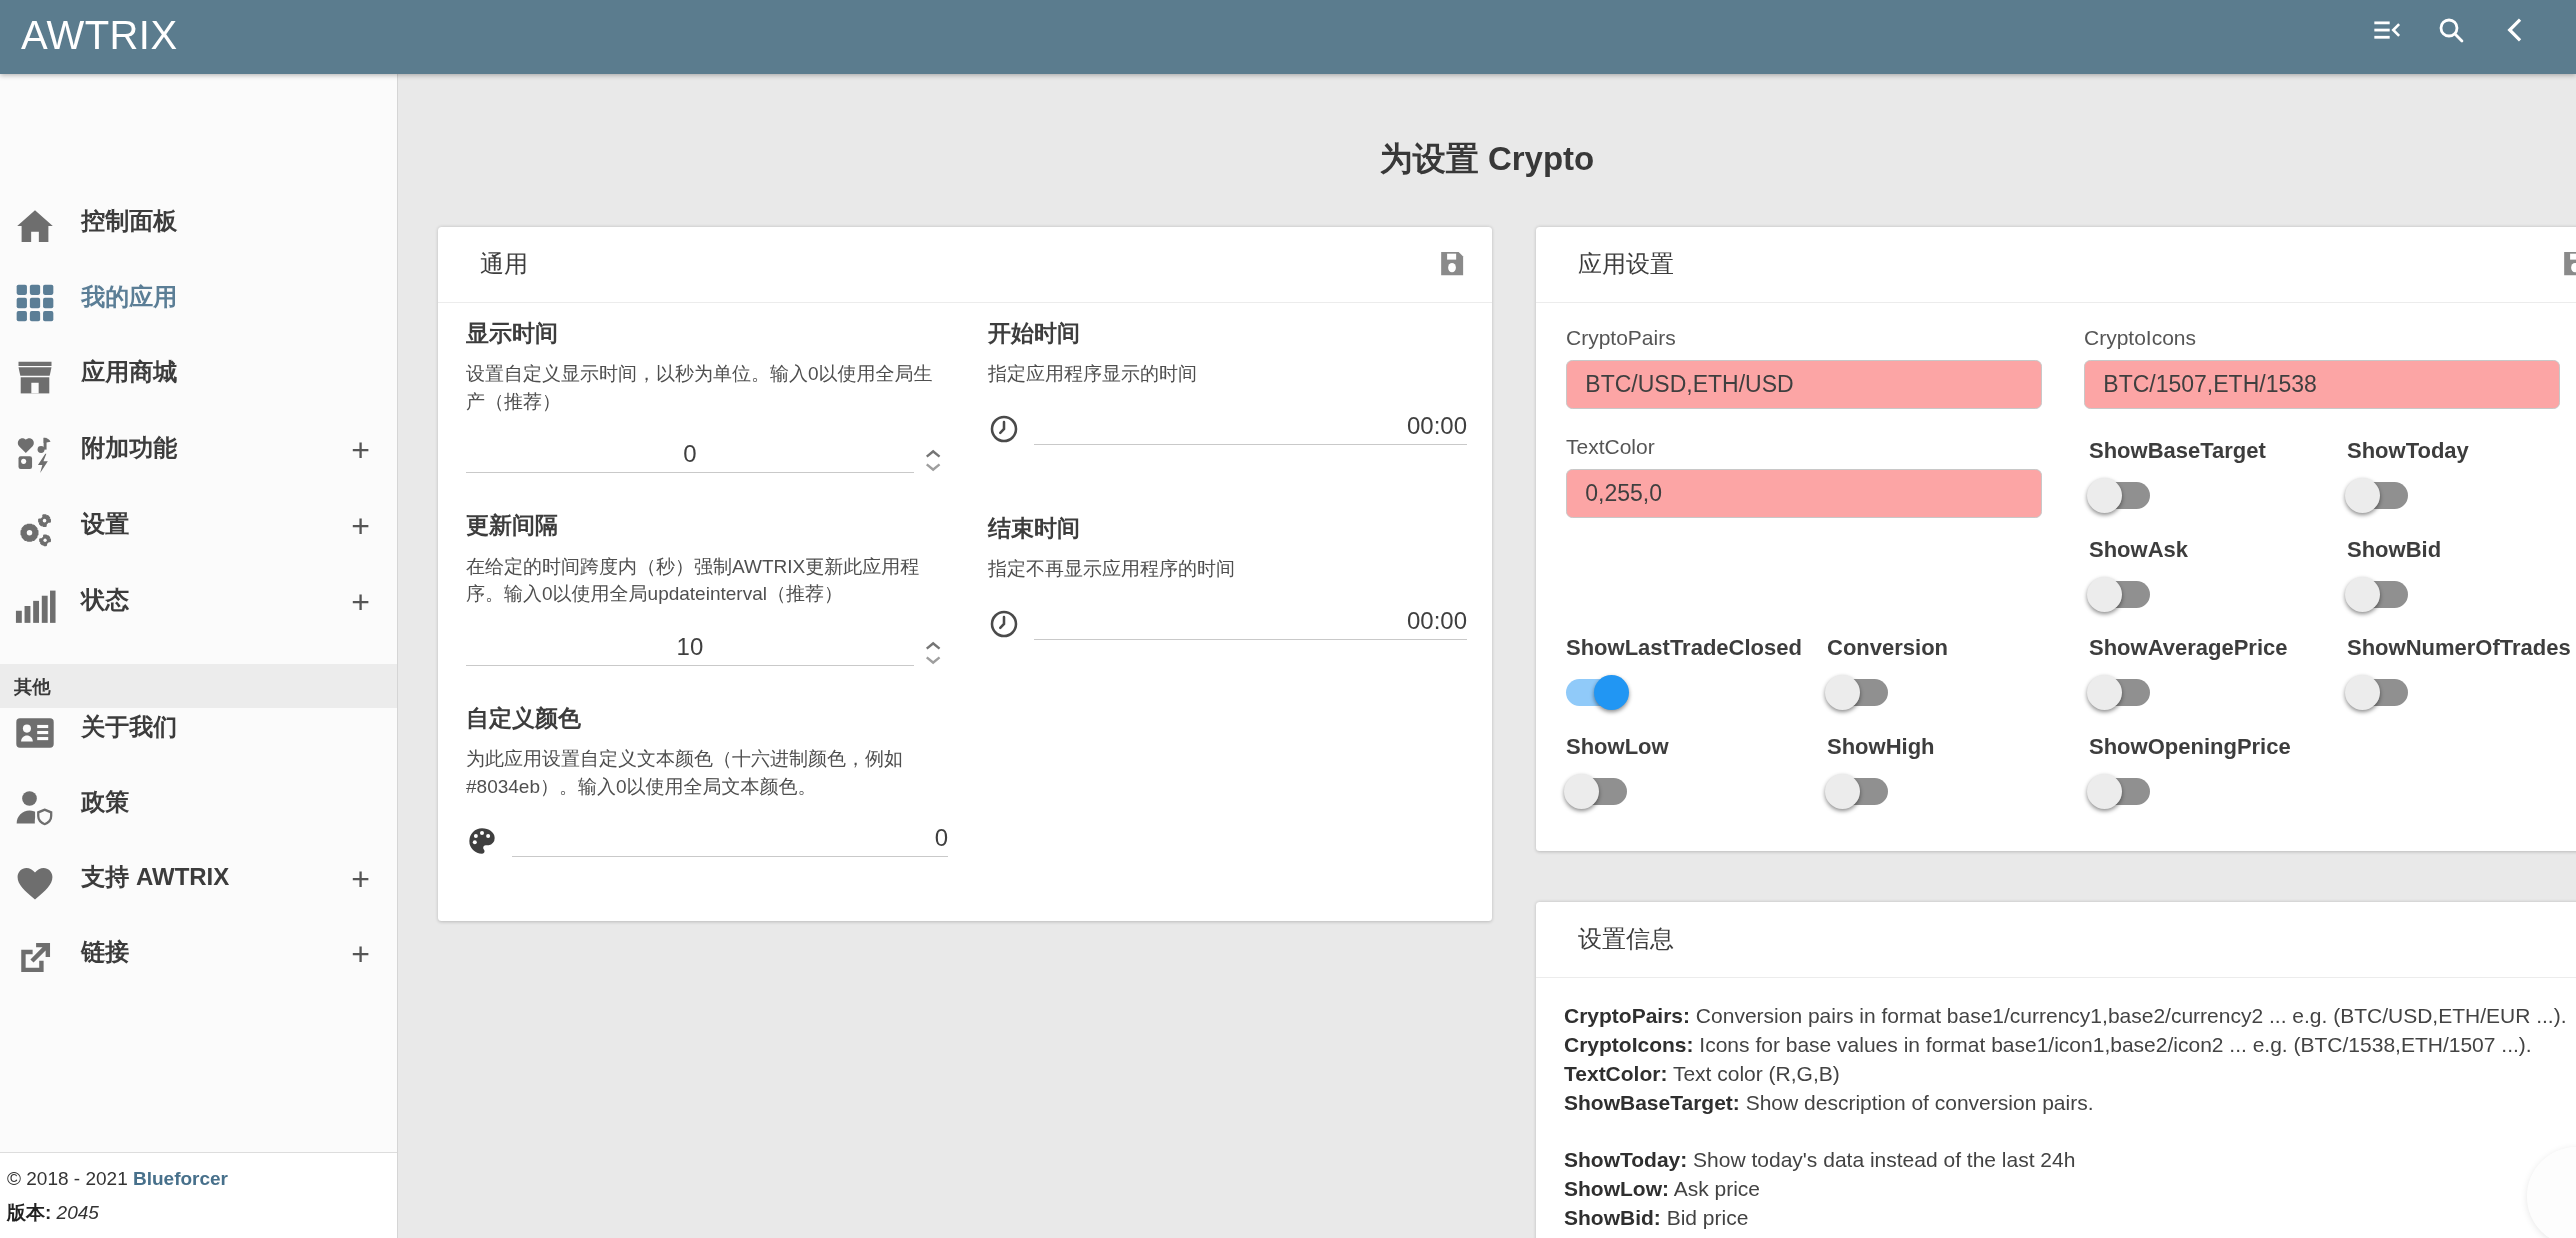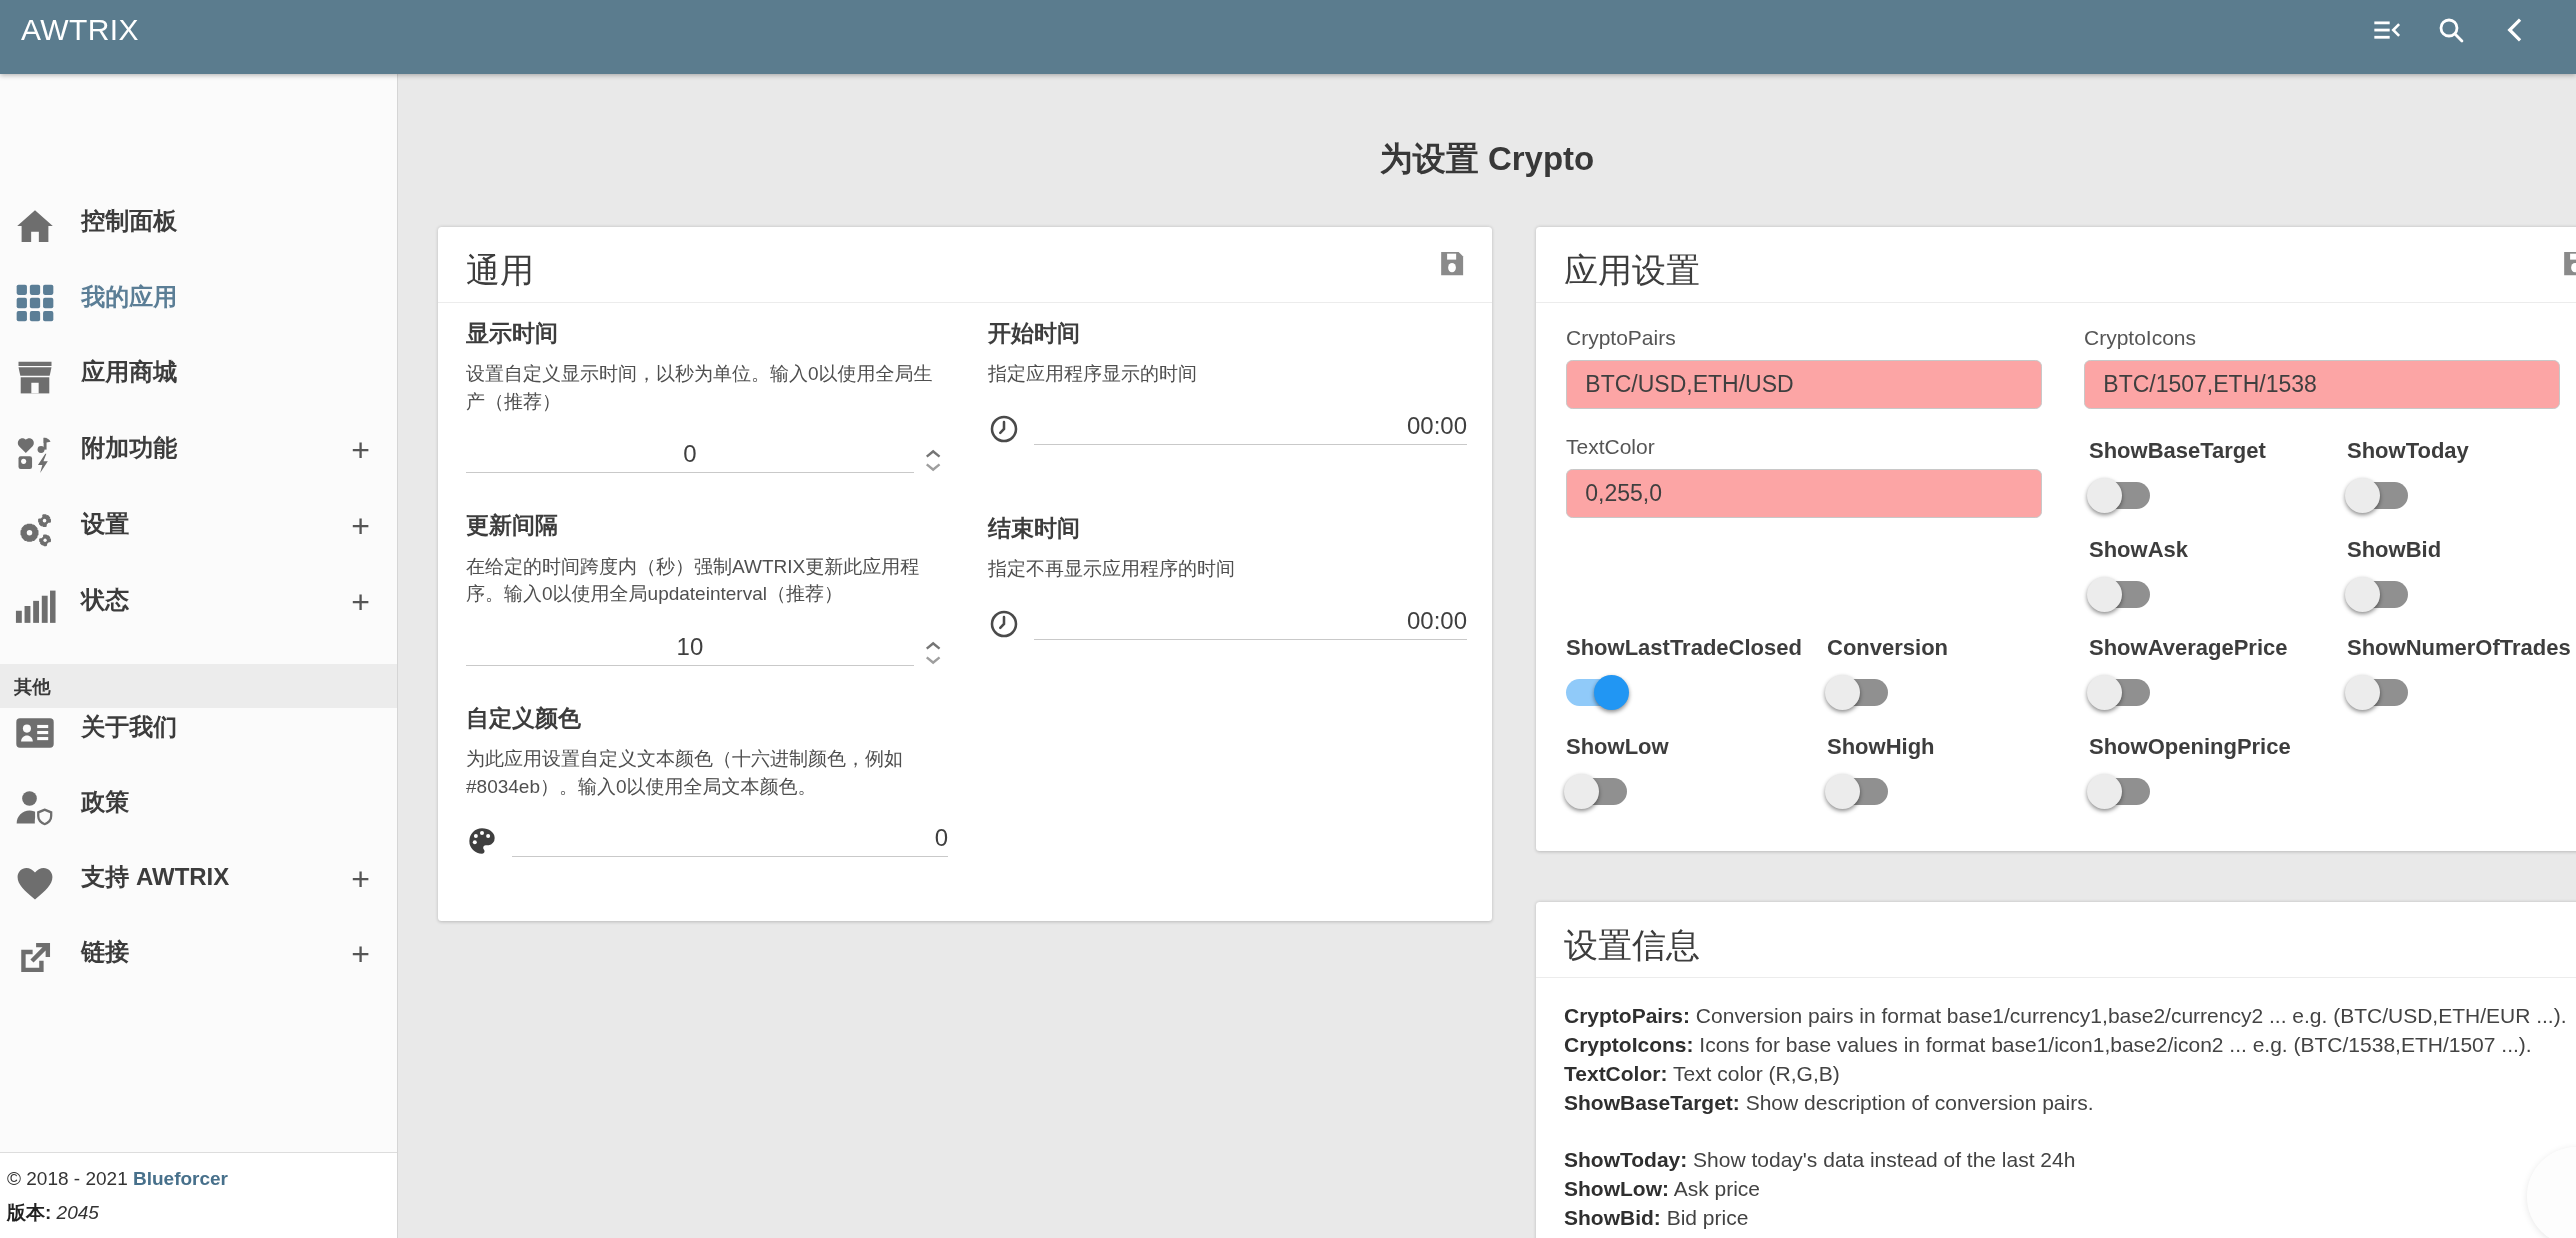--- a/index.html
+++ b/index.html
@@ -2,21 +2,21 @@
 <html style="font-size:11.3px"><head>
 <meta charset="utf-8">
 <style>
   * { margin:0; padding:0; box-sizing:border-box; }
   html,body { width:2576px; height:1239px; overflow:hidden; }
   body { font-family:"Liberation Sans","DejaVu Sans",sans-serif; background:#e9e9e9; position:relative; color:#3d3d3d; }
 
   
   .topbar { position:absolute; left:0; top:0; width:2576px; height:74px; background:#5b7c8e; z-index:30;
             box-shadow:0 2.1px 5px rgba(0,0,0,.28); display:flex; align-items:flex-start; }
-  .topbar-title { color:#fff; font-size:30px; font-weight:400; margin:12.7px 0 0 21px; letter-spacing:0.4px; }
+  .topbar-title { color:#fff; font-size:40px; font-weight:400; margin:12.7px 0 0 21px; letter-spacing:0.4px; }
   .topbar-icons { position:absolute; right:42px; top:10px; display:flex; gap:25px; }
   .tb-icon { width:39px; height:39px; display:flex; align-items:center; justify-content:center; cursor:pointer; }
   .tb-icon svg { width:32px; height:32px; }
 
   
   .sidebar { position:absolute; left:0; top:74px; width:398px; height:1165px; background:#fbfbfb;
              border-right:0.7px solid #d5d5d5; z-index:20; }
   .side-section { background:#ececec; height:44px; display:flex; align-items:center; padding-left:14px;
                   font-size:18.3px; font-weight:bold; color:#3a3a3a; }
   .side-item { position:absolute; left:0; width:100%; height:61px; display:flex; cursor:pointer; }
@@ -33,21 +33,21 @@
   .side-footer .ver { font-size:19px; margin-top:10px; }
   .side-footer .ver b { color:#222; }
   .side-footer .ver i { color:#333; }
 
   
   .page-title { position:absolute; left:398px; right:0; top:137px; text-align:center;
                 font-size:33px; font-weight:bold; color:#383838; z-index:5; }
 
   .card { position:absolute; background:#fff; border-radius:3.5px; box-shadow:0 0.7px 3.5px rgba(0,0,0,.20); z-index:4; }
   .card-head { position:relative; height:76px; border-bottom:1.4px solid #ececec; }
-  .card-head .c-title { position:absolute; left:28px; top:21px; font-size:34px; color:#3d3d3d;text-align:right; }
+  .card-head .c-title { position:absolute; left:42px; top:21px; font-size:24px; color:#3d3d3d;text-align:right; }
   .card-head .c-save { position:absolute; right:25px; top:21px; width:31px; height:31px; cursor:pointer; }
   .card-head .c-save svg { width:31px; height:31px; fill:#8a8a8a; }
 
   .card-general { left:438px; top:227px; width:1054px; height:694px; }
   .card-app     { left:1536px; top:227px; width:1079px; height:624px; }
   .card-info    { left:1536px; top:902px; width:1079px; height:422px; }
 
   .gcol { position:absolute; top:91px; }
   .gcol-l { left:28px;  width:482px; }
   .gcol-r { left:550px; width:479px; }

